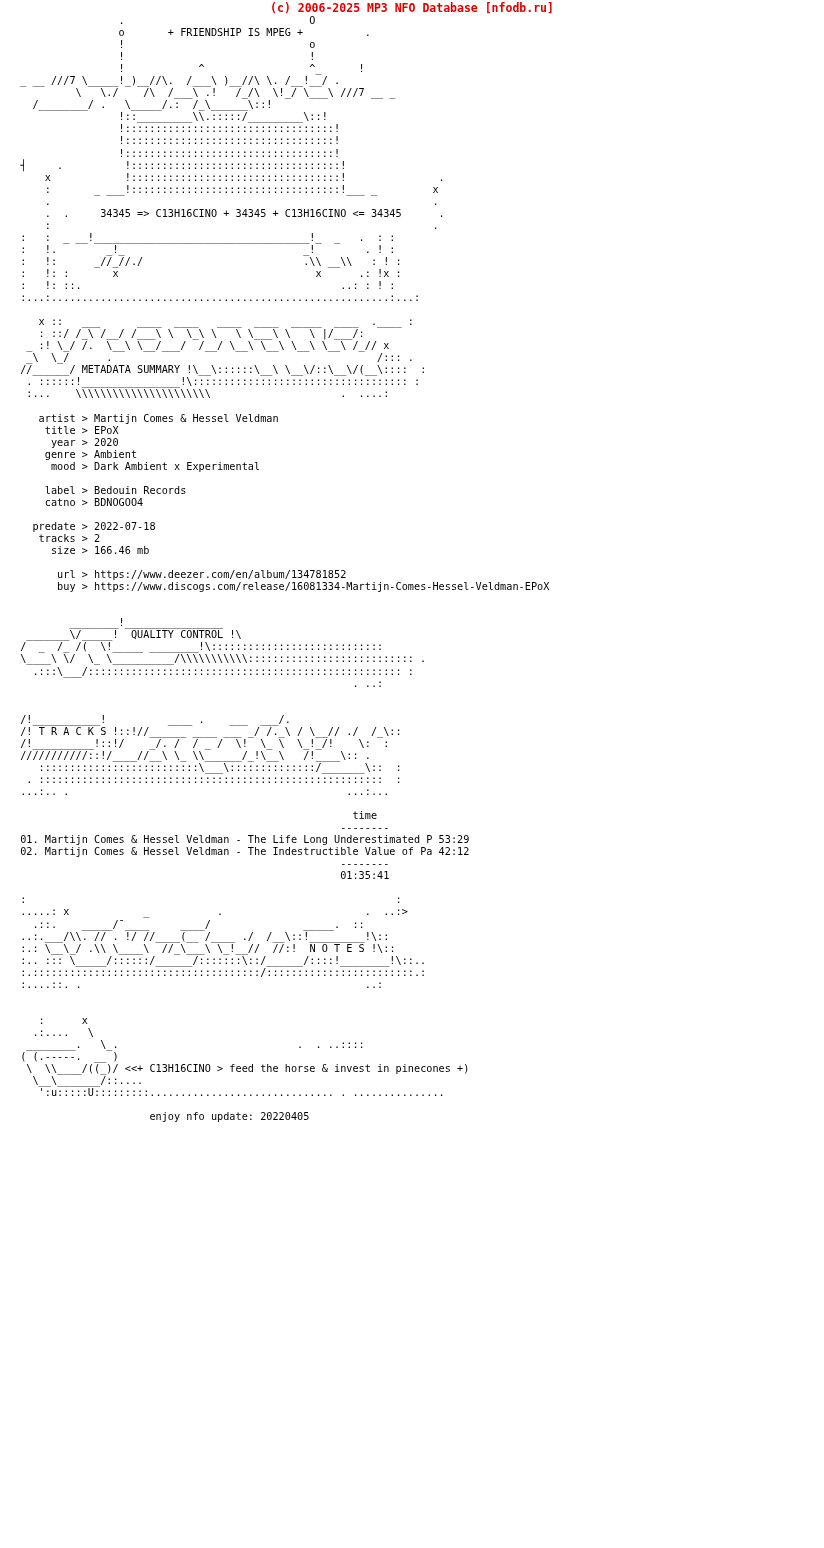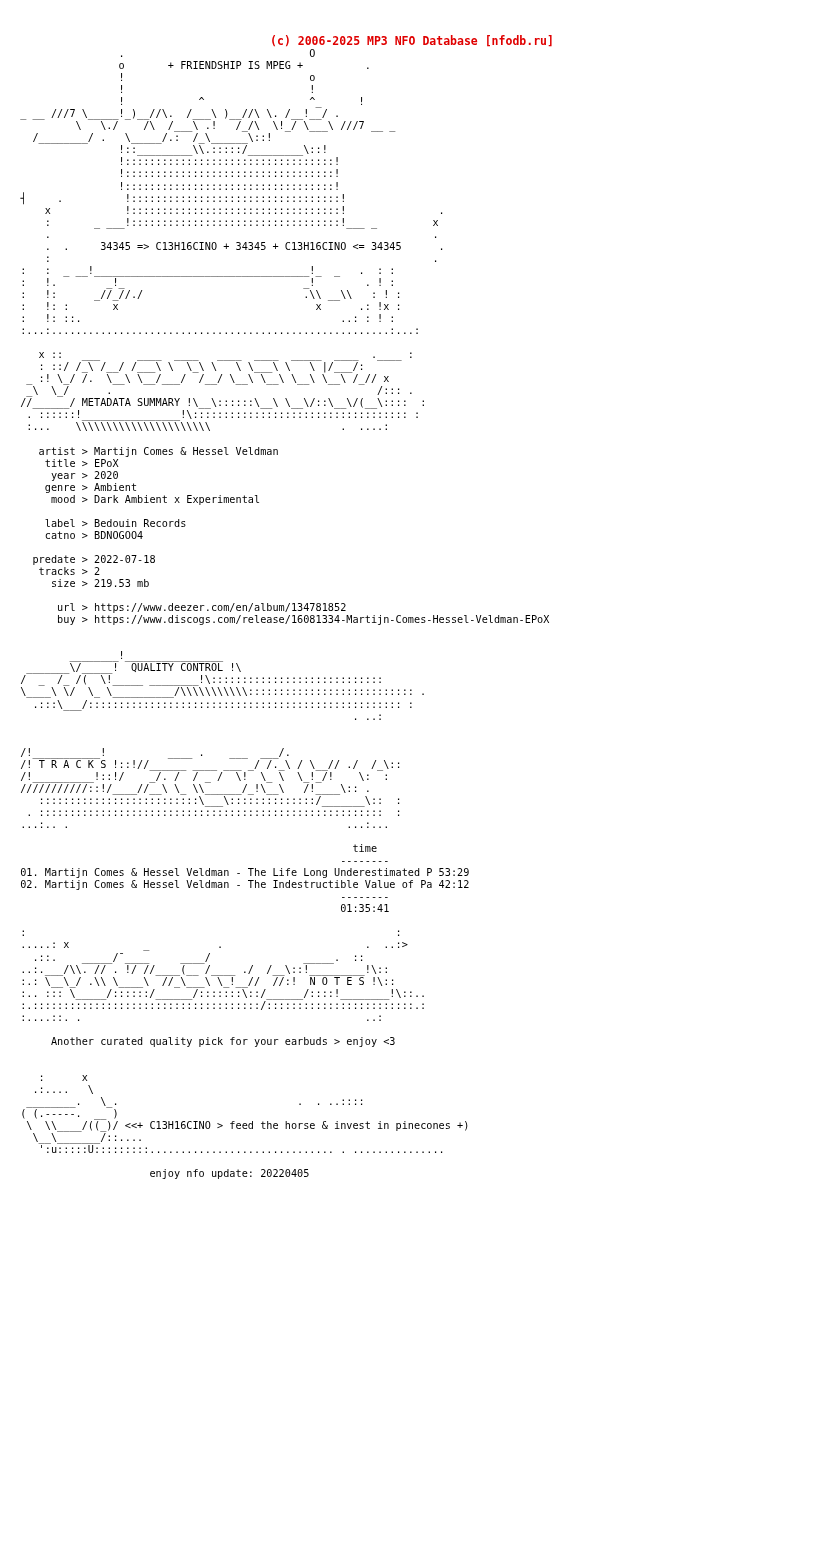--- a/index.html
+++ b/index.html
@@ -23,21 +23,20 @@
   .copyright-bar {
     text-align: center;
     color: #e00000;
     font-family: "DejaVu Sans Mono", "Liberation Mono", monospace;
     font-size: 11.5px;
     font-weight: bold;
     line-height: 14px;
     padding-top: 1px;
     letter-spacing: 0px;
     white-space: pre;
-    margin-top: 33px;
   }
   pre.nfo-body {
     margin: 0;
     padding: 0 0 0 14px;
     font-family: "DejaVu Sans Mono", "Liberation Mono", monospace;
     font-size: 10.2px;
     line-height: 12.05px;
     letter-spacing: 0.02px;
     color: #000000;
     white-space: pre;
@@ -90,21 +89,21 @@
      title &gt; <span>EPoX</span>
       year &gt; <span>2020</span>
      genre &gt; <span>Ambient</span>
       mood &gt; <span>Dark Ambient x Experimental</span>
 
      label &gt; <span>Bedouin Records</span>
      catno &gt; <span>BDNOGOO4</span>
 
    predate &gt; <span>2022-07-18</span>
     tracks &gt; <span>2</span>
-      size &gt; <span>219.53 mb</span>
+      size &gt; <span>166.46 mb</span>
 
        url &gt; <span>https://www.deezer.com/en/album/134781852</span>
        buy &gt; <span>https://www.discogs.com/release/16081334-Martijn-Comes-Hessel-Veldman-EPoX</span>
 </span><span class="sec">
 
          ________!________________
   _______\/_____!  <span>QUALITY CONTROL</span> !\
  /  _  /_ /(  \!_____ ________!\::::::::::::::::::::::::::::
  \____\ \/  \_ \__________/\\\\\\\\\\\::::::::::::::::::::::::::: .
    .:::\___/::::::::::::::::::::::::::::::::::::::::::::::::::: :
@@ -128,22 +127,20 @@
 </span><span class="sec">
  :                                                            :
  .....: x            _           .                       .  ..:&gt;
    .::.    _____/¯____     ____/               _____.  ::
  ..:.___/\\. // . !/ //____(__ /____ ./  /__\::!_________!\::
  :.: \__\_/ .\\ \____\  //_\___\ \_!__//  //:!  <span>N O T E S</span> !\::
  :.. ::: \_____/::::::/______/:::::::\::/______/::::!________!\::..
  :.:::::::::::::::::::::::::::::::::::::/::::::::::::::::::::::::.:
  :....::. .                                              ..:
 </span><span class="sec">
-      <span>Another curated quality pick for your earbuds &gt; enjoy &lt;3</span>
-</span><span class="sec">
 
     :      x
    .:....   \
   ________.   \_.                             .  . ..::::
  ( (.-----.  __ )
   \  \\____/((_)/ <span>&lt;&lt;+ C13H16CINO &gt; feed the horse &amp; invest in pinecones +)</span>
    \__\_______/::....
     ':u:::::U:::::::::.............................. . ...............
 
                       <span>enjoy nfo update:</span> <span>20220405</span>

